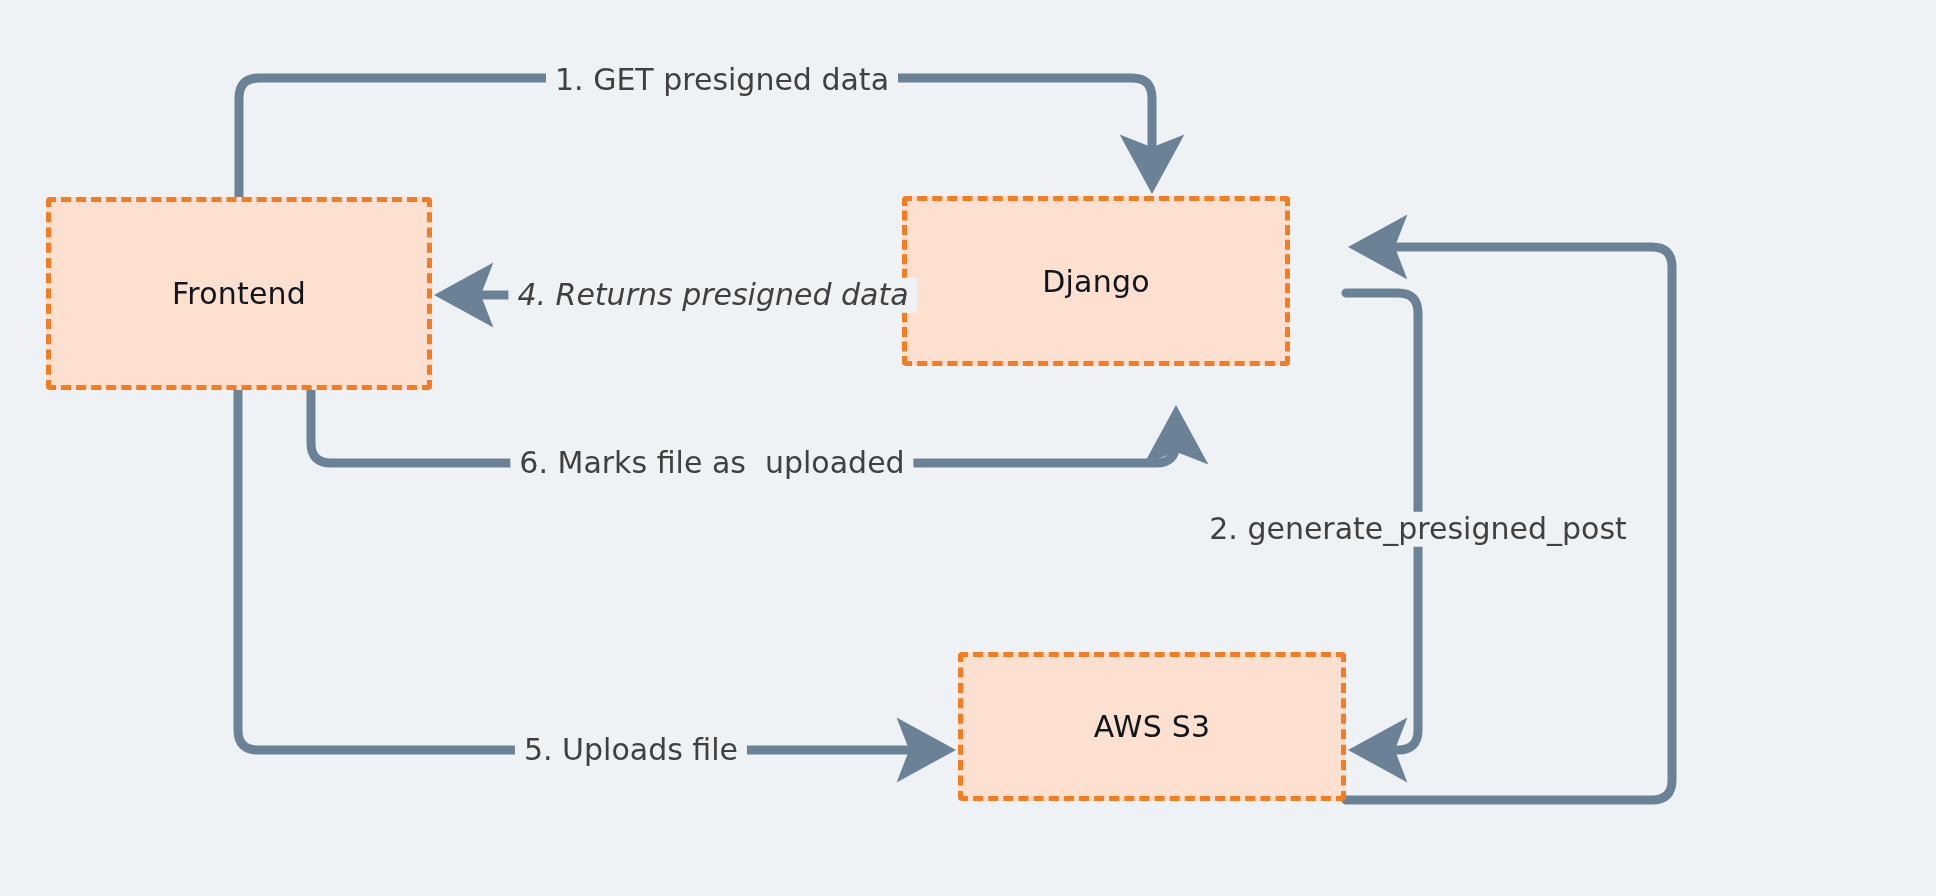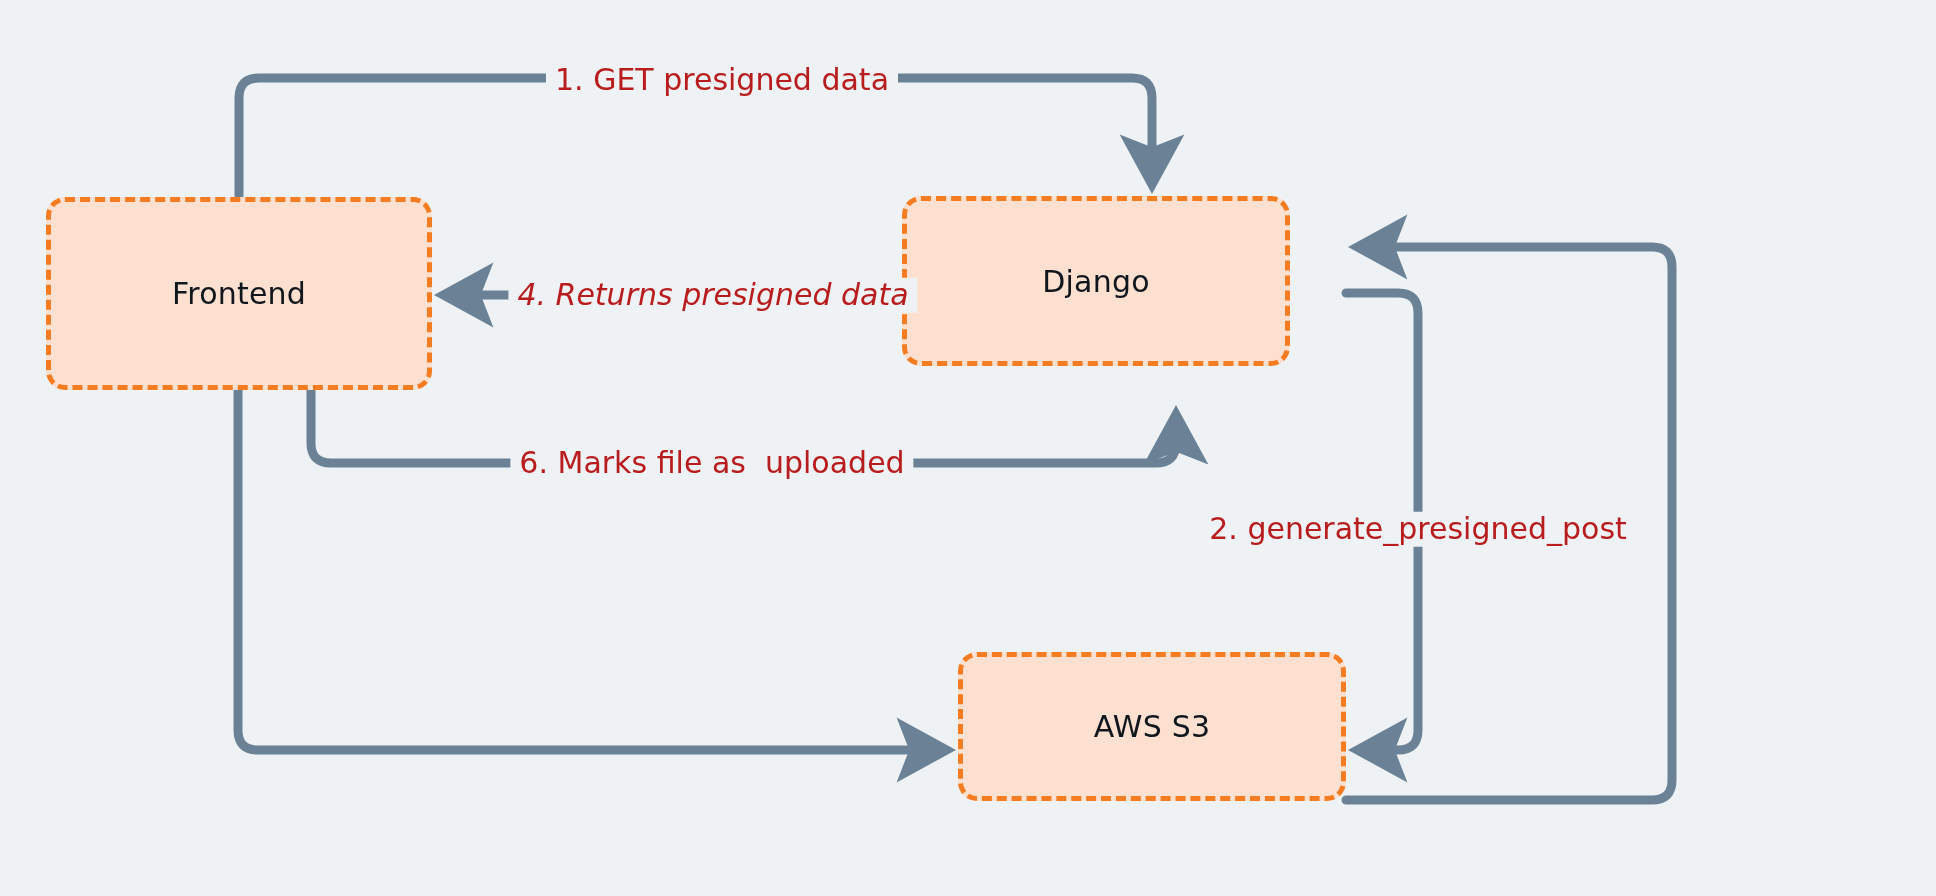--- a/index.html
+++ b/index.html
@@ -23,36 +23,36 @@
     left: 0;
     top: 0;
     width: 1936px;
     height: 896px;
   }
   .node-box {
     position: absolute;
     box-sizing: border-box;
     background: #fde0cf;
     border: 5px dashed #f57c20;
-    border-radius: 19px;
+    border-radius: 4px;
     display: flex;
     align-items: center;
     justify-content: center;
   }
   .node-label {
     font-size: 30px;
     color: #10161d;
     font-family: "DejaVu Sans", "Liberation Sans", sans-serif;
     letter-spacing: 0.2px;
     white-space: pre;
   }
   .edge-label {
     position: absolute;
     font-size: 30px;
-    color: #b91c1c;
+    color: #404040;
     font-family: "DejaVu Sans", "Liberation Sans", sans-serif;
     white-space: pre;
     background: #eef2f5;
     padding: 0 9px;
     line-height: 1.15;
     transform: translate(-50%, -50%);
   }
 </style>
 </head>
 <body>
@@ -91,16 +91,17 @@
     <span class="node-label">AWS S3</span>
   </div>
 
   <div class="edge-label" style="left:722px; top:80px;">1. GET presigned data</div>
 
   <div class="edge-label" style="left:1418px; top:515px;margin-top:14px;">2. generate_presigned_post</div>
 
 
   <div class="edge-label" style="left:713px; top:295px;font-style:italic;">4. Returns presigned data</div>
 
+  <div class="edge-label" style="left:631px; top:750px;">5. Uploads file</div>
 
   <div class="edge-label" style="left:712px; top:463px;">6. Marks file as  uploaded</div>
 
 </div>
 
 </body></html>

